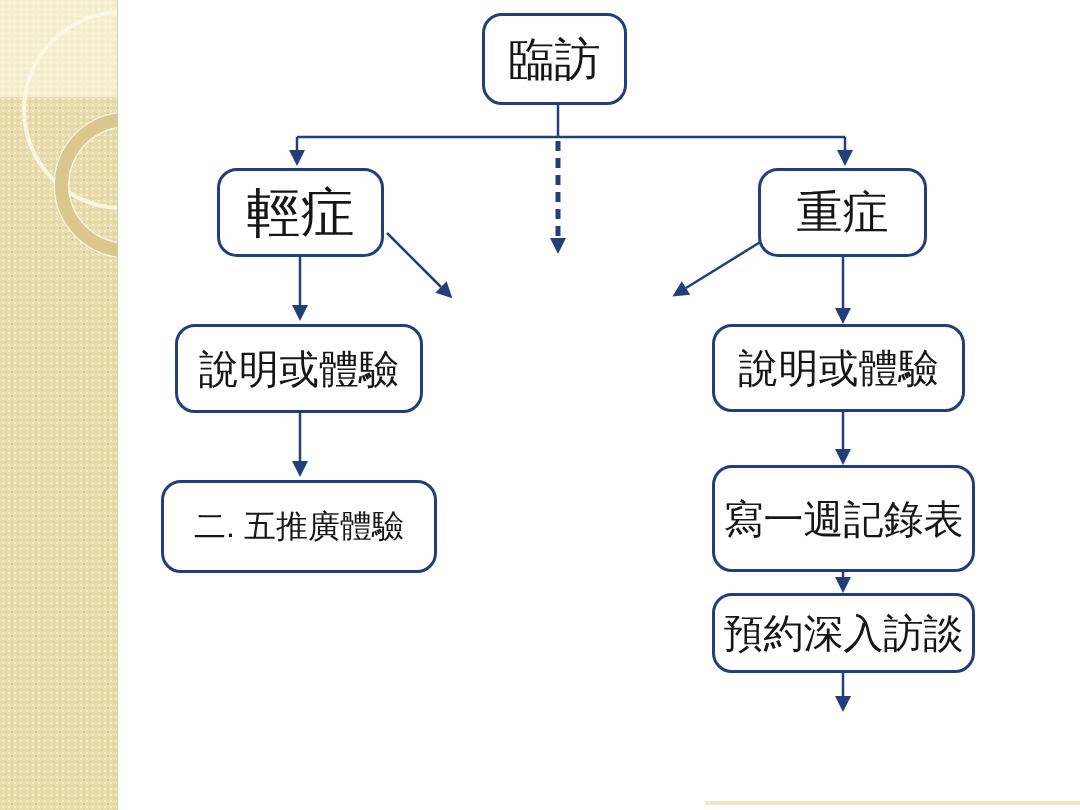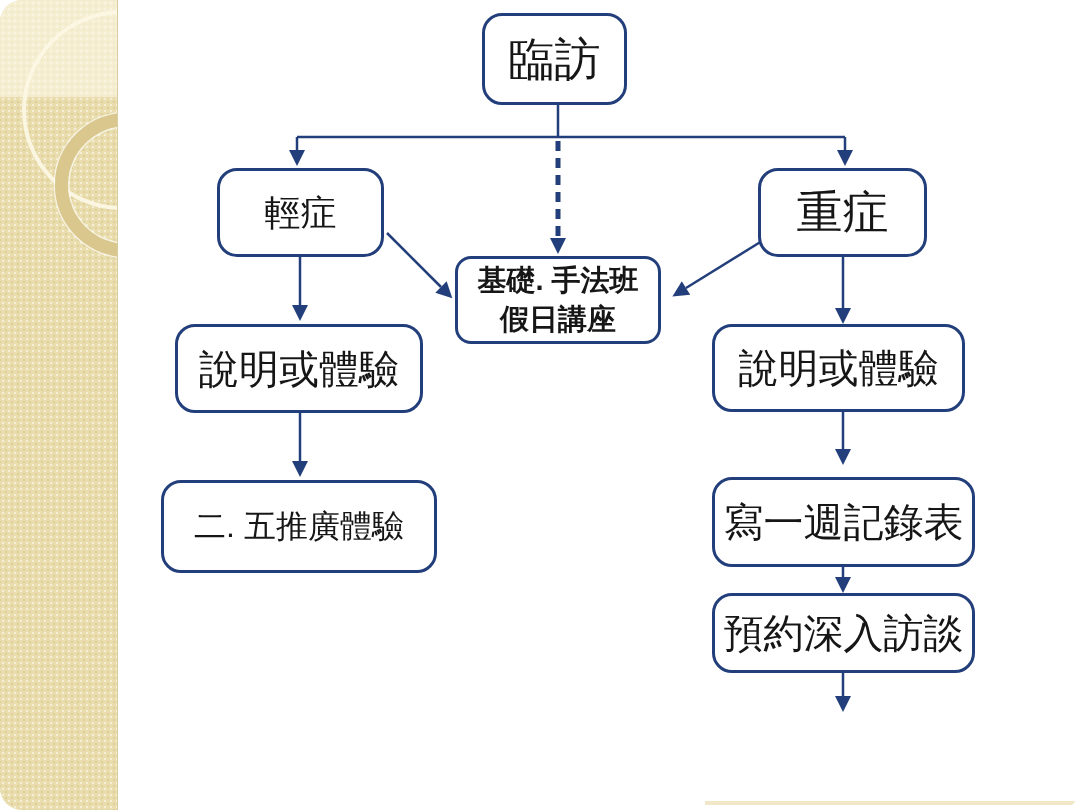--- a/index.html
+++ b/index.html
@@ -2,21 +2,20 @@
 <html><head>
 <meta charset="utf-8">
 <style>
   html,body{margin:0;padding:0;background:#ffffff;}
   .slide{
     position:relative;
     width:1080px;height:810px;
     background:#ffffff;
     overflow:hidden;
     font-family:"Liberation Sans","DejaVu Sans",sans-serif;
-    border-radius:22px;
   }
   
   .sidebar{
     position:absolute;left:0;top:0;width:117px;height:810px;
     background-color:#e9ddad;
     background-image:
       radial-gradient(rgba(255,255,255,.5) 1px, rgba(0,0,0,0) 1.2px),
       radial-gradient(rgba(190,170,110,.28) 1px, rgba(0,0,0,0) 1.2px);
     background-size:6px 6px;
     background-position:0 0,3px 3px;
@@ -54,27 +53,27 @@
     display:flex;align-items:center;justify-content:center;
     text-align:center;
     color:#161616;
     line-height:1.15;
     z-index:2;
   }
   .node.red{border-color:#e03030;}
   .node .two-line{font-weight:bold;line-height:1.35;}
   
   .n-visit         {left:482px; top:13px;  width:145px; height:92px; font-size:46px;}
-  .n-mild          {left:217px; top:168px; width:167px; height:89px; font-size:36px;}
+  .n-mild          {left:217px; top:168px; width:167px; height:89px; font-size:54px;}
   .n-severe        {left:758px; top:168px; width:169px; height:89px; font-size:46px;}
   .n-class         {left:455px; top:256px; width:206px; height:88px; font-size:29px; border-radius:16px;}
   .n-mild-intro    {left:175px; top:324px; width:248px; height:89px; font-size:40px;}
   .n-mild-promo    {left:161px; top:480px; width:276px; height:93px; font-size:32px;}
   .n-severe-intro  {left:712px; top:324px; width:253px; height:88px; font-size:40px;}
-  .n-weekly-log    {left:712px; top:465px; width:263px; height:90px; font-size:40px;margin-top:12px;}
+  .n-weekly-log    {left:712px; top:465px; width:263px; height:107px; font-size:40px;}
   .n-interview     {left:712px; top:593px; width:263px; height:80px; font-size:40px;}
   .n-day-exp       {left:712px; top:712px; width:263px; height:76px; font-size:40px;}
   
   svg.connectors{position:absolute;left:0;top:0;width:1080px;height:810px;z-index:1;}
 </style>
 </head>
 <body>
 
 <div class="slide">
 
@@ -115,26 +114,20 @@
   </div>
 
   <div class="node n-mild">
     <span>輕症</span>
   </div>
 
   <div class="node n-severe">
     <span>重症</span>
   </div>
 
-  <div class="node n-class">
-    <div class="two-line">
-      <div>基礎. 手法班</div>
-      <div>假日講座</div>
-    </div>
-  </div>
 
   <div class="node n-mild-intro">
     <span>說明或體驗</span>
   </div>
 
   <div class="node n-mild-promo">
     <span>二. 五推廣體驗</span>
   </div>
 
   <div class="node n-severe-intro">

